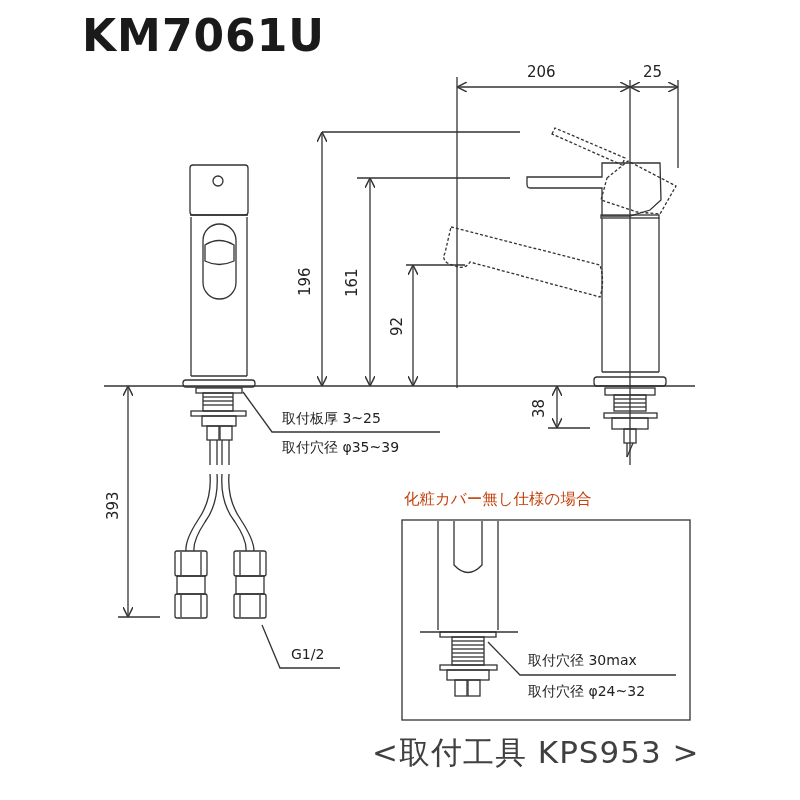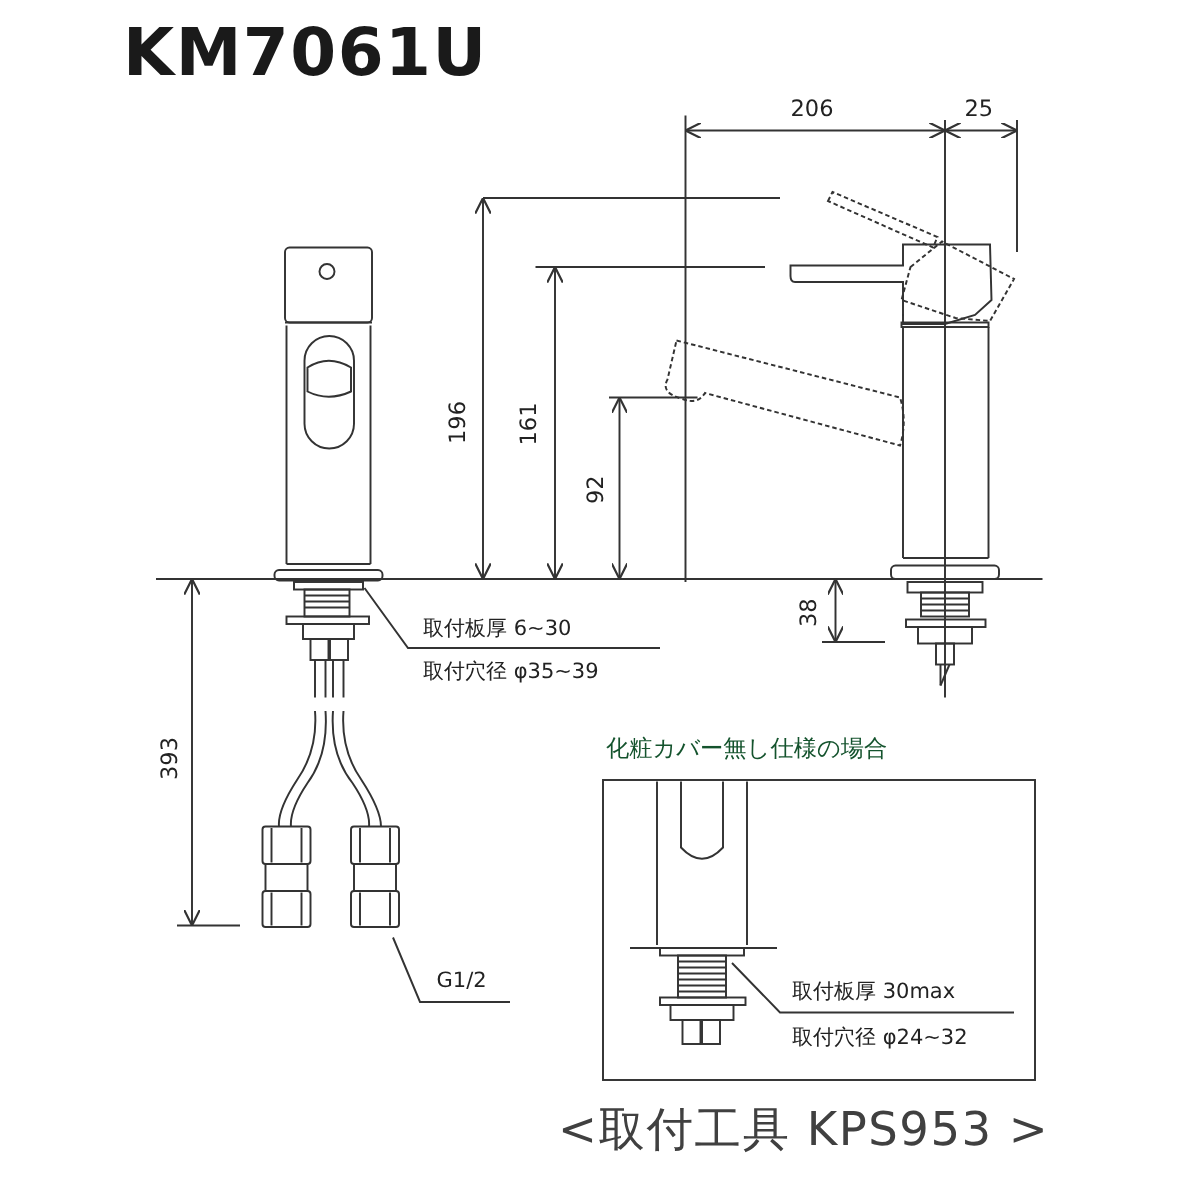--- a/index.html
+++ b/index.html
@@ -3,21 +3,21 @@
 <meta charset="utf-8">
 <style>
   html, body { margin:0; padding:0; background:#ffffff; }
   body { width:800px; height:800px; position:relative; overflow:hidden;
          font-family: "DejaVu Sans", "Liberation Sans", sans-serif; color:#222; }
   .abs { position:absolute; white-space:nowrap; }
   #title { left:82px; top:10px; font-size:44px; letter-spacing:1px; color:#1a1a1a; font-weight:700; }
   .dim { font-size:15px; color:#222; }
   .vdim { transform-origin:left top; transform:rotate(-90deg); }
   .note { font-size:14px; color:#222; }
-  .box-title { left:404px; top:489px; font-size:15.5px; color:#14532d; }
+  .box-title { left:404px; top:489px; font-size:15.5px; color:#c2410c; }
   #kit { left:372px; top:732px; font-size:31px; color:#404040; letter-spacing:1px; }
   svg { position:absolute; left:0; top:0; }
 </style>
 </head>
 <body>
 
 <svg width="800" height="800" viewBox="0 0 800 800">
   <defs>
     <marker id="arr" viewBox="0 0 10 10" refX="10" refY="5" markerWidth="8" markerHeight="8" orient="auto-start-reverse">
       <path d="M0,0 L10,5 L0,10" fill="none" stroke="#333" stroke-width="1.4"></path>
@@ -145,21 +145,21 @@
 <div id="title" class="abs">KM7061U</div>
 
 <div class="abs dim" style="left:527px;top:63px;">206</div>
 <div class="abs dim" style="left:643px;top:63px;">25</div>
 <div class="abs dim vdim" style="left:296px;top:296px;">196</div>
 <div class="abs dim vdim" style="left:343px;top:297px;">161</div>
 <div class="abs dim vdim" style="left:388px;top:336px;">92</div>
 <div class="abs dim vdim" style="left:530px;top:418px;">38</div>
 <div class="abs dim vdim" style="left:104px;top:520px;">393</div>
 
-<div class="abs note" style="left:282px;top:410px;">取付板厚 6~30</div>
+<div class="abs note" style="left:282px;top:410px;">取付板厚 3~25</div>
 <div class="abs note" style="left:282px;top:439px;">取付穴径 φ35~39</div>
 <div class="abs note" style="left:291px;top:646px;">G1/2</div>
 
 <div class="abs box-title">化粧カバー無し仕様の場合</div>
-<div class="abs note" style="left:528px;top:652px;">取付板厚 30max</div>
+<div class="abs note" style="left:528px;top:652px;">取付穴径 30max</div>
 <div class="abs note" style="left:528px;top:683px;">取付穴径 φ24~32</div>
 
 <div id="kit" class="abs">&lt;取付工具 KPS953 &gt;</div>
 
 </body></html>

